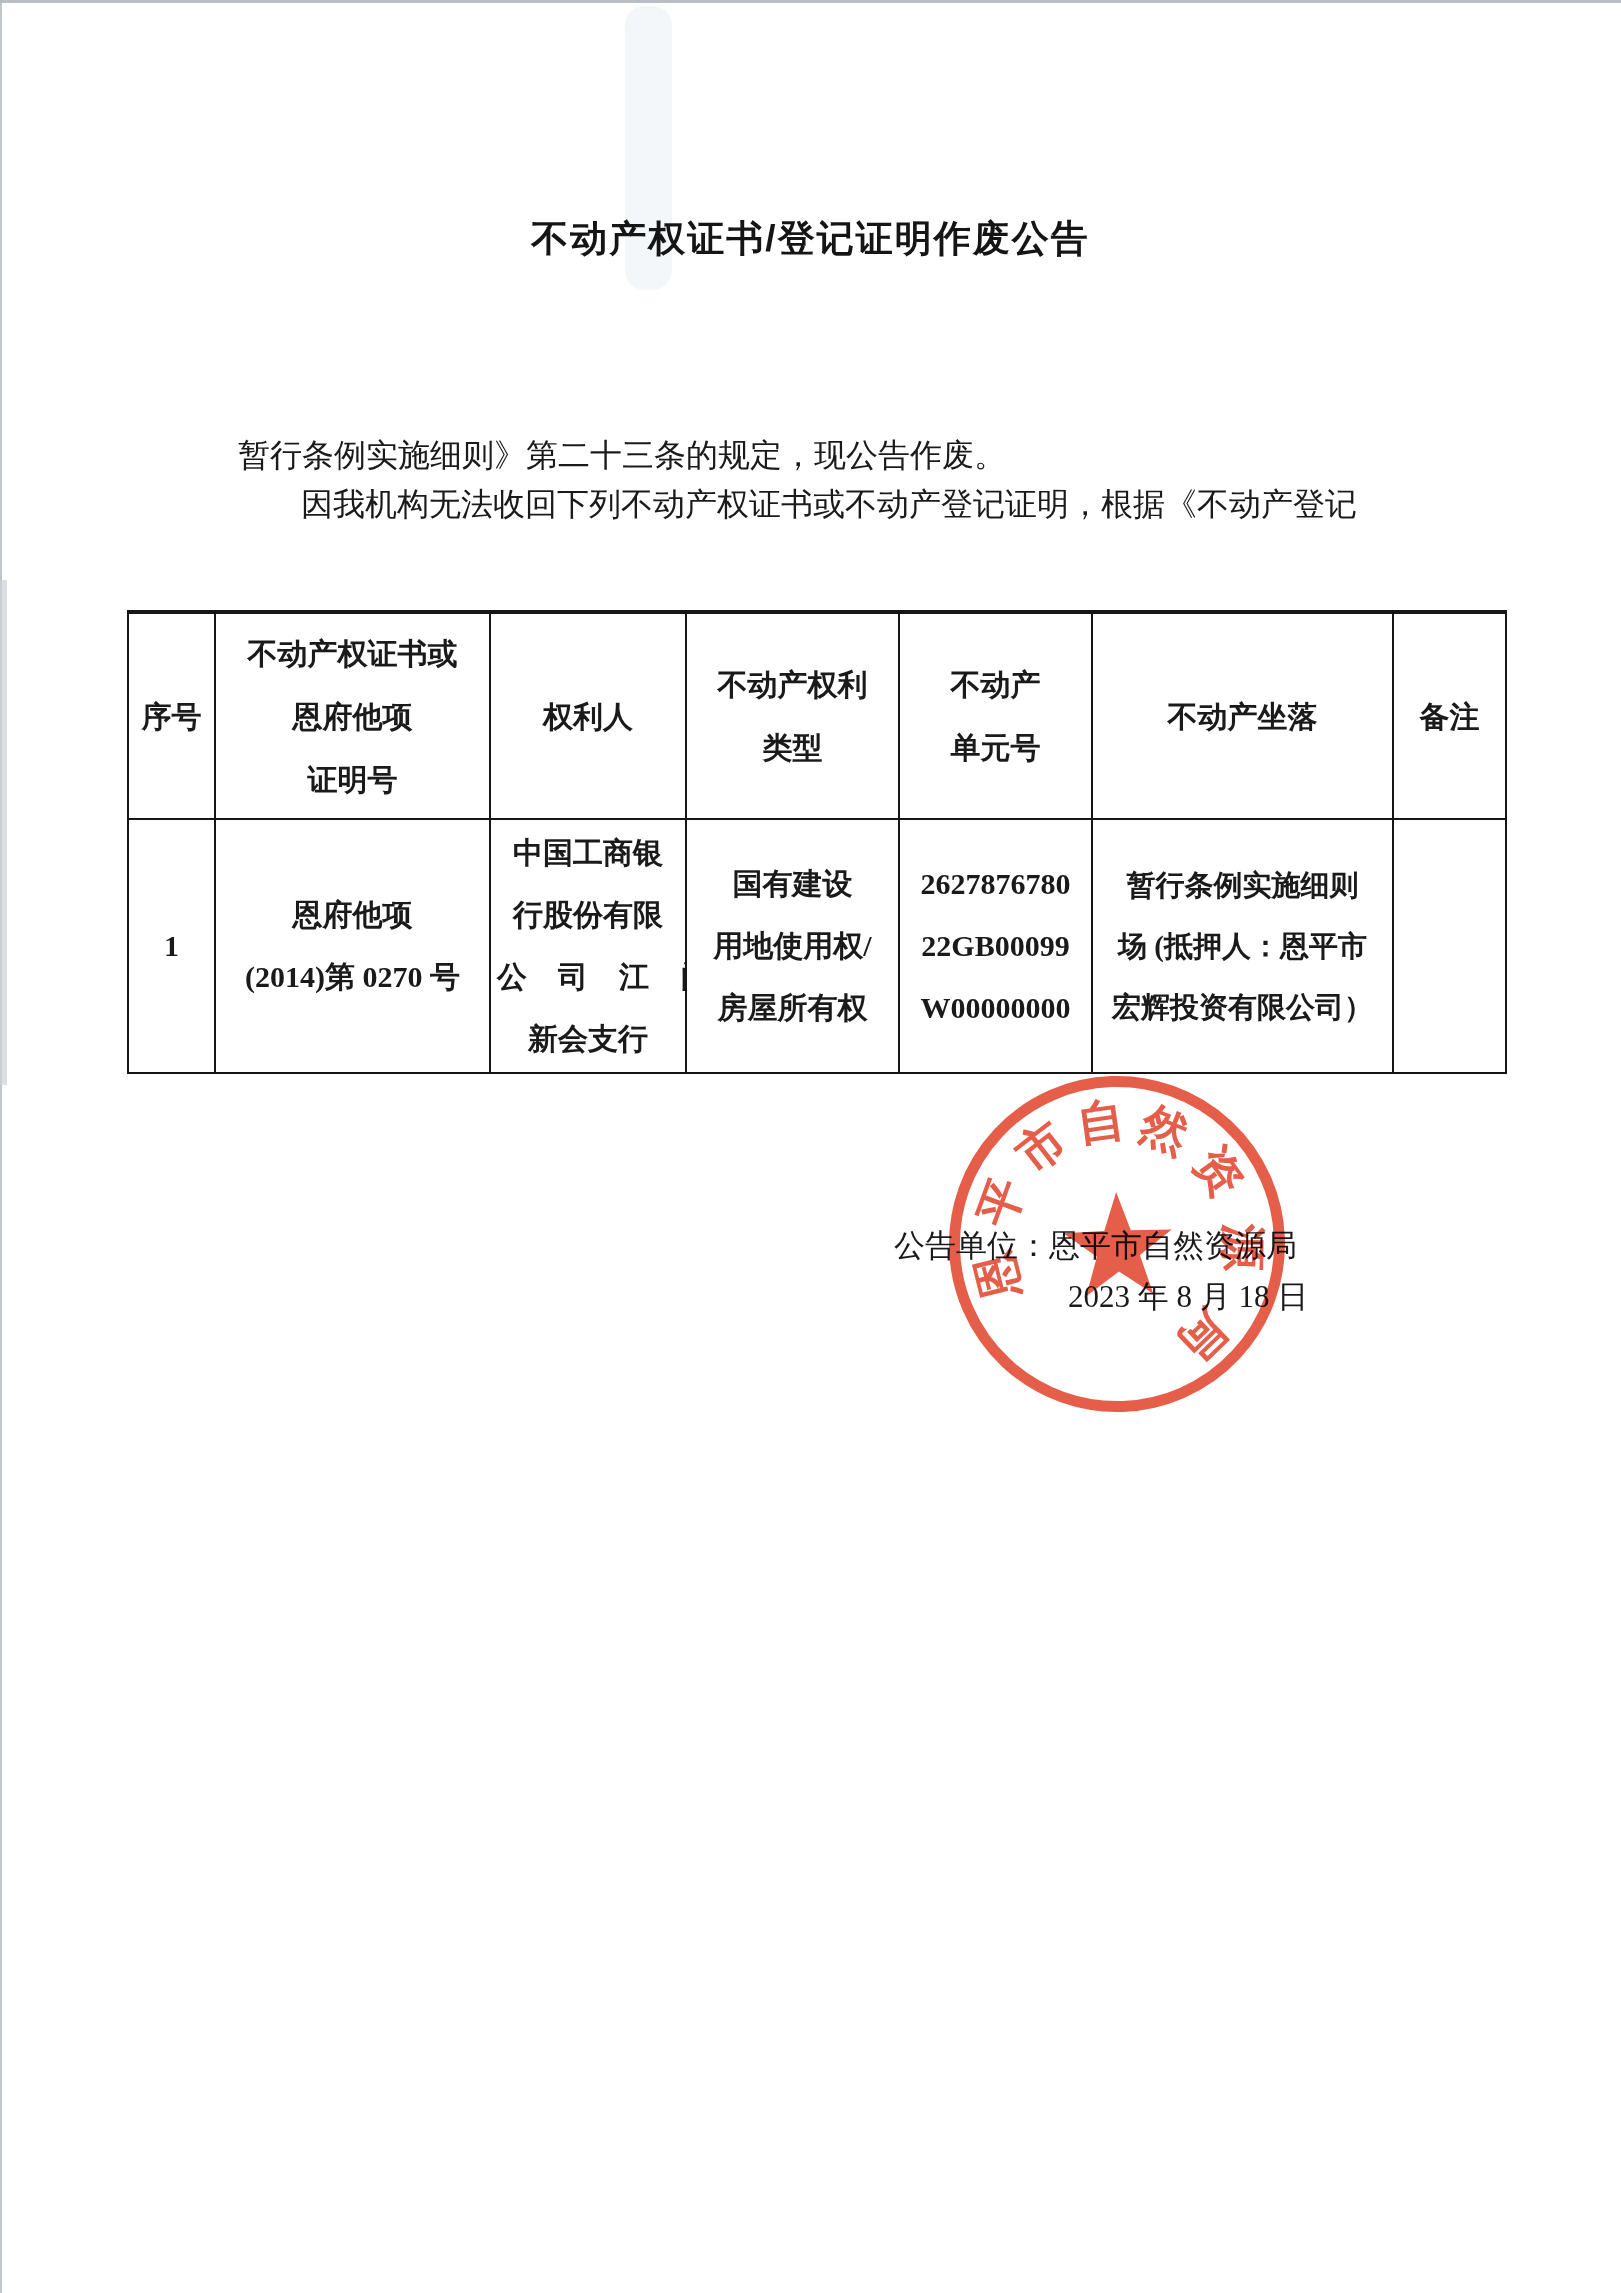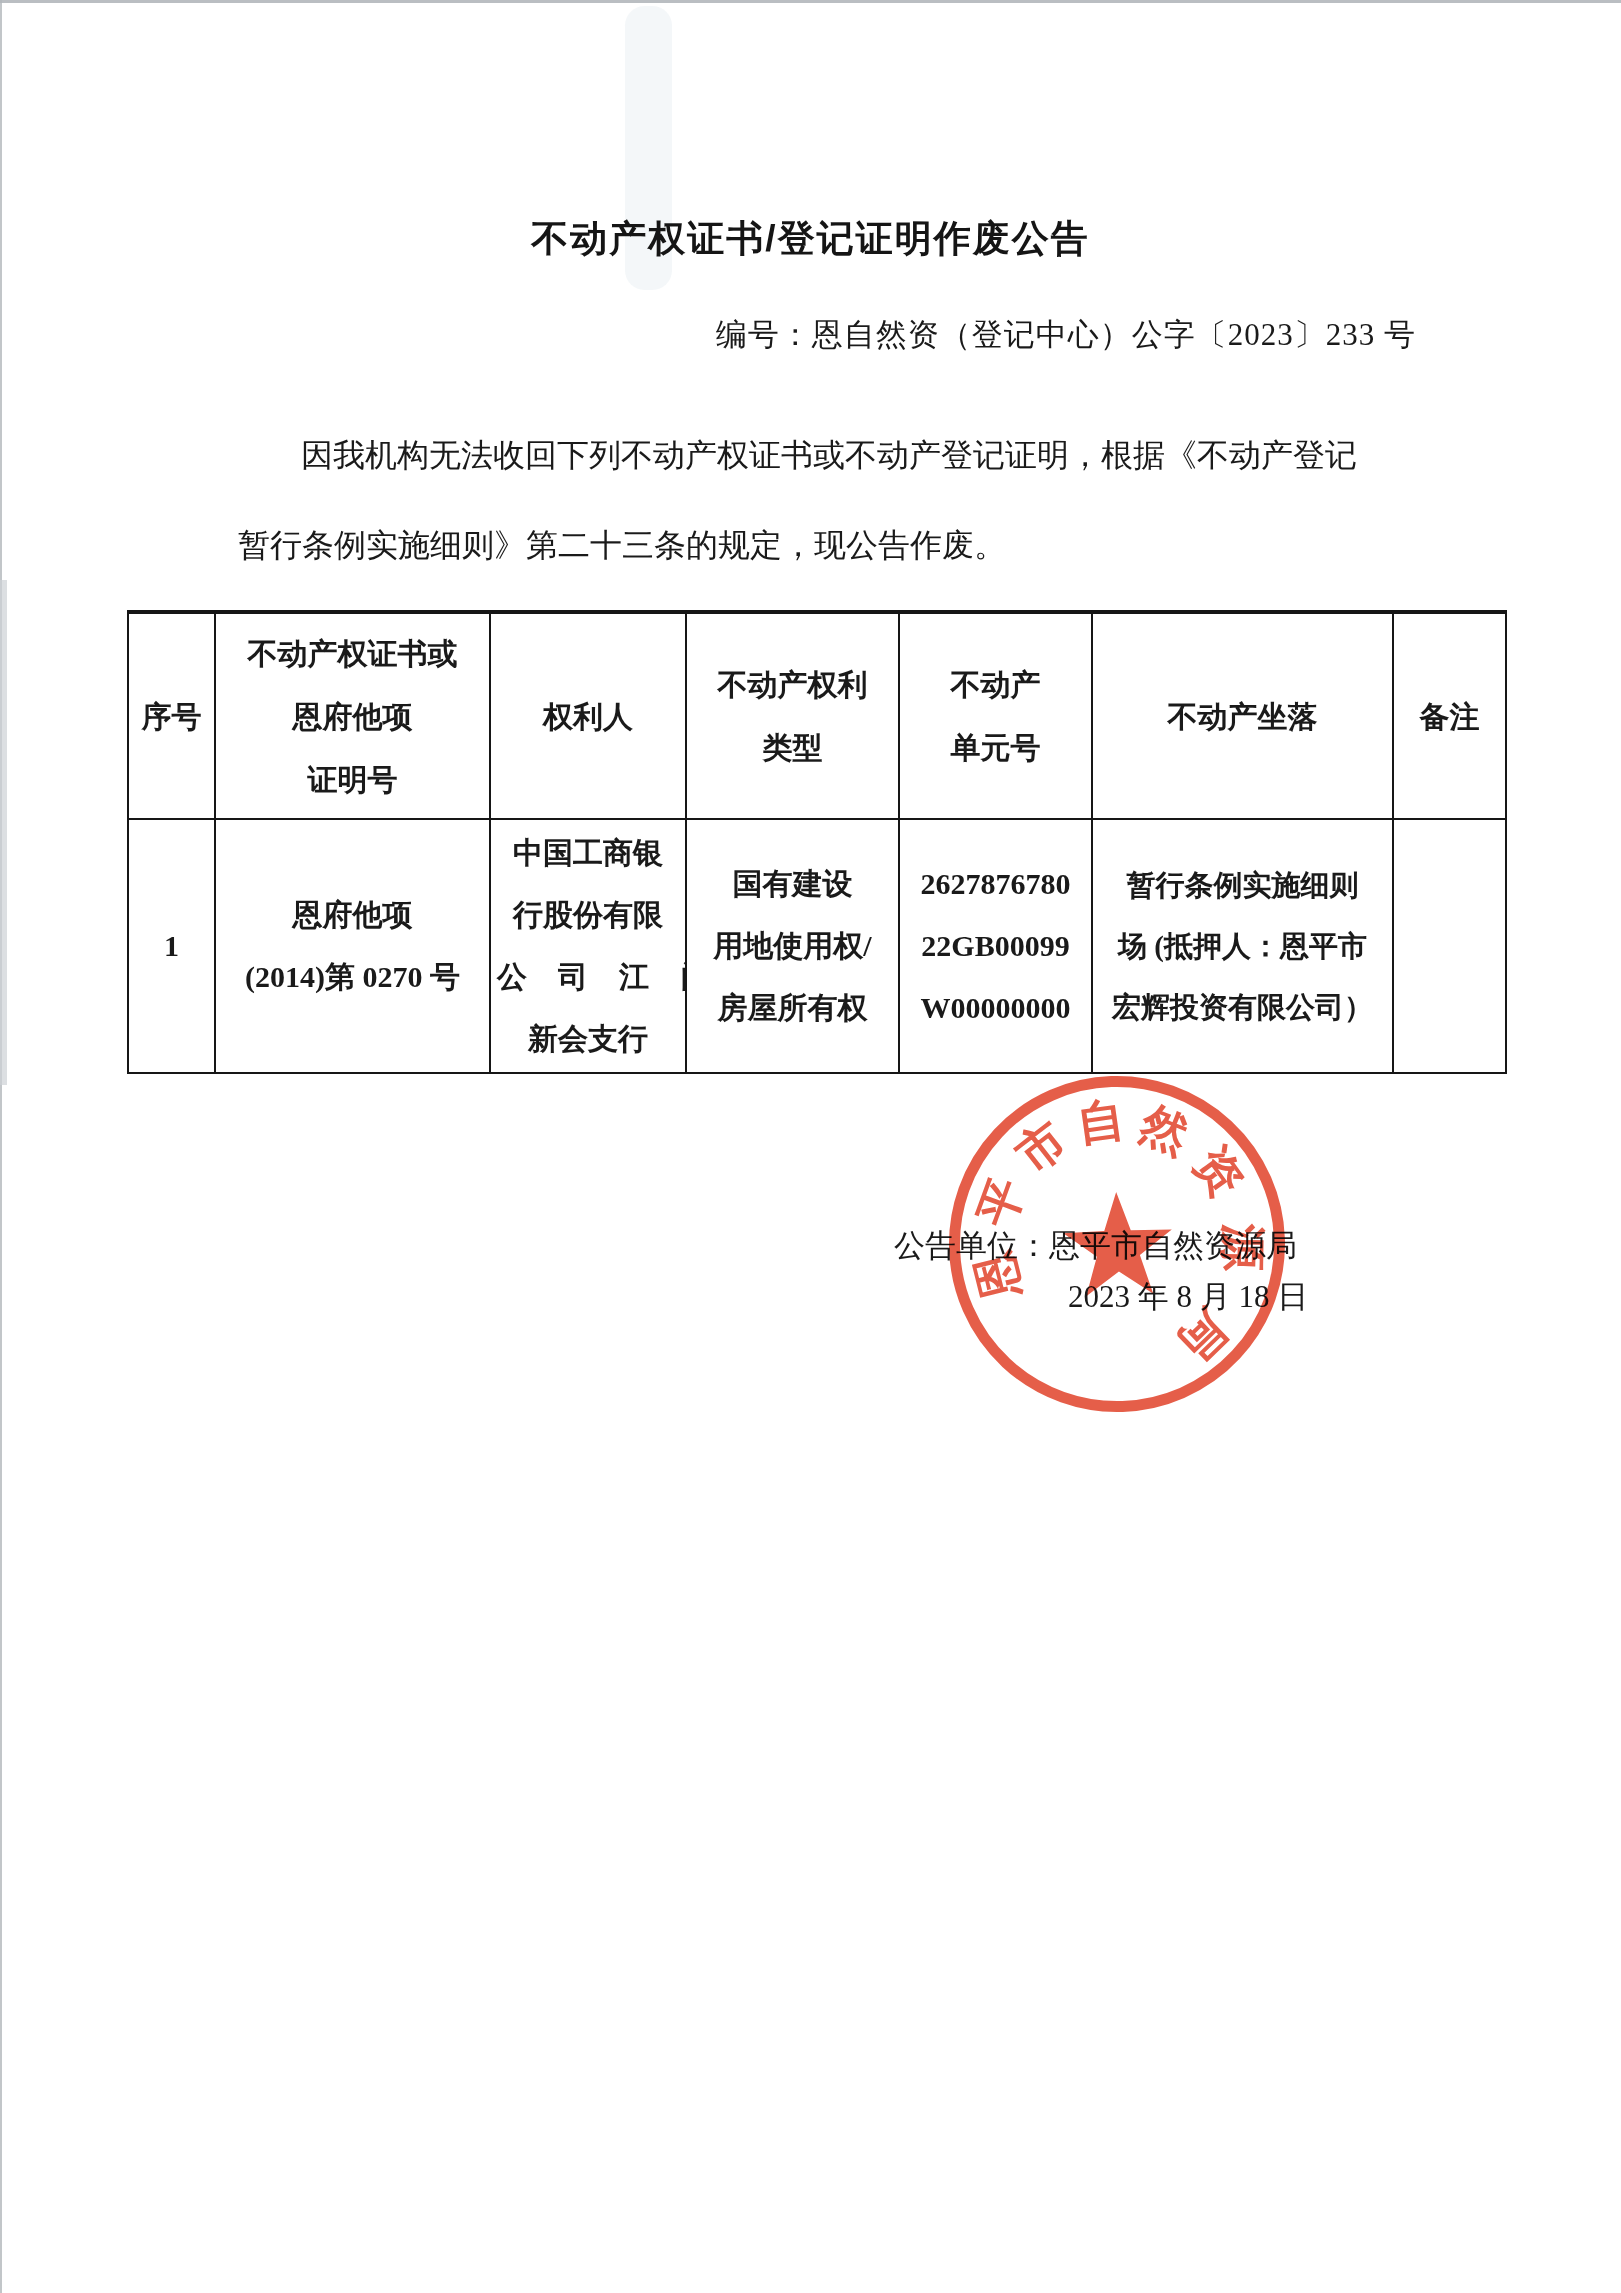--- a/index.html
+++ b/index.html
@@ -76,25 +76,24 @@
 
 <div class="page">
 
   <div class="edge-top"></div>
   <div class="edge-left"></div>
   <div class="smudge-center"></div>
   <div class="smudge-left-strip"></div>
 
   <div class="title">不动产权证书/登记证明作废公告</div>
 
-  <div class="docno">编号：恩自然资（登记中心）公字〔2023〕233 号</div>
 
   <div class="para">
+    <div class="line">暂行条例实施细则》第二十三条的规定，现公告作废。</div>
     <div class="line line1">因我机构无法收回下列不动产权证书或不动产登记证明，根据《不动产登记</div>
-    <div class="line">暂行条例实施细则》第二十三条的规定，现公告作废。</div>
   </div>
 
   <table class="notice">
     <colgroup>
       <col style="width:87px">
         <col style="width:275px">
         <col style="width:196px">
       <col style="width:213px">
         <col style="width:193px">
         <col style="width:301px">

